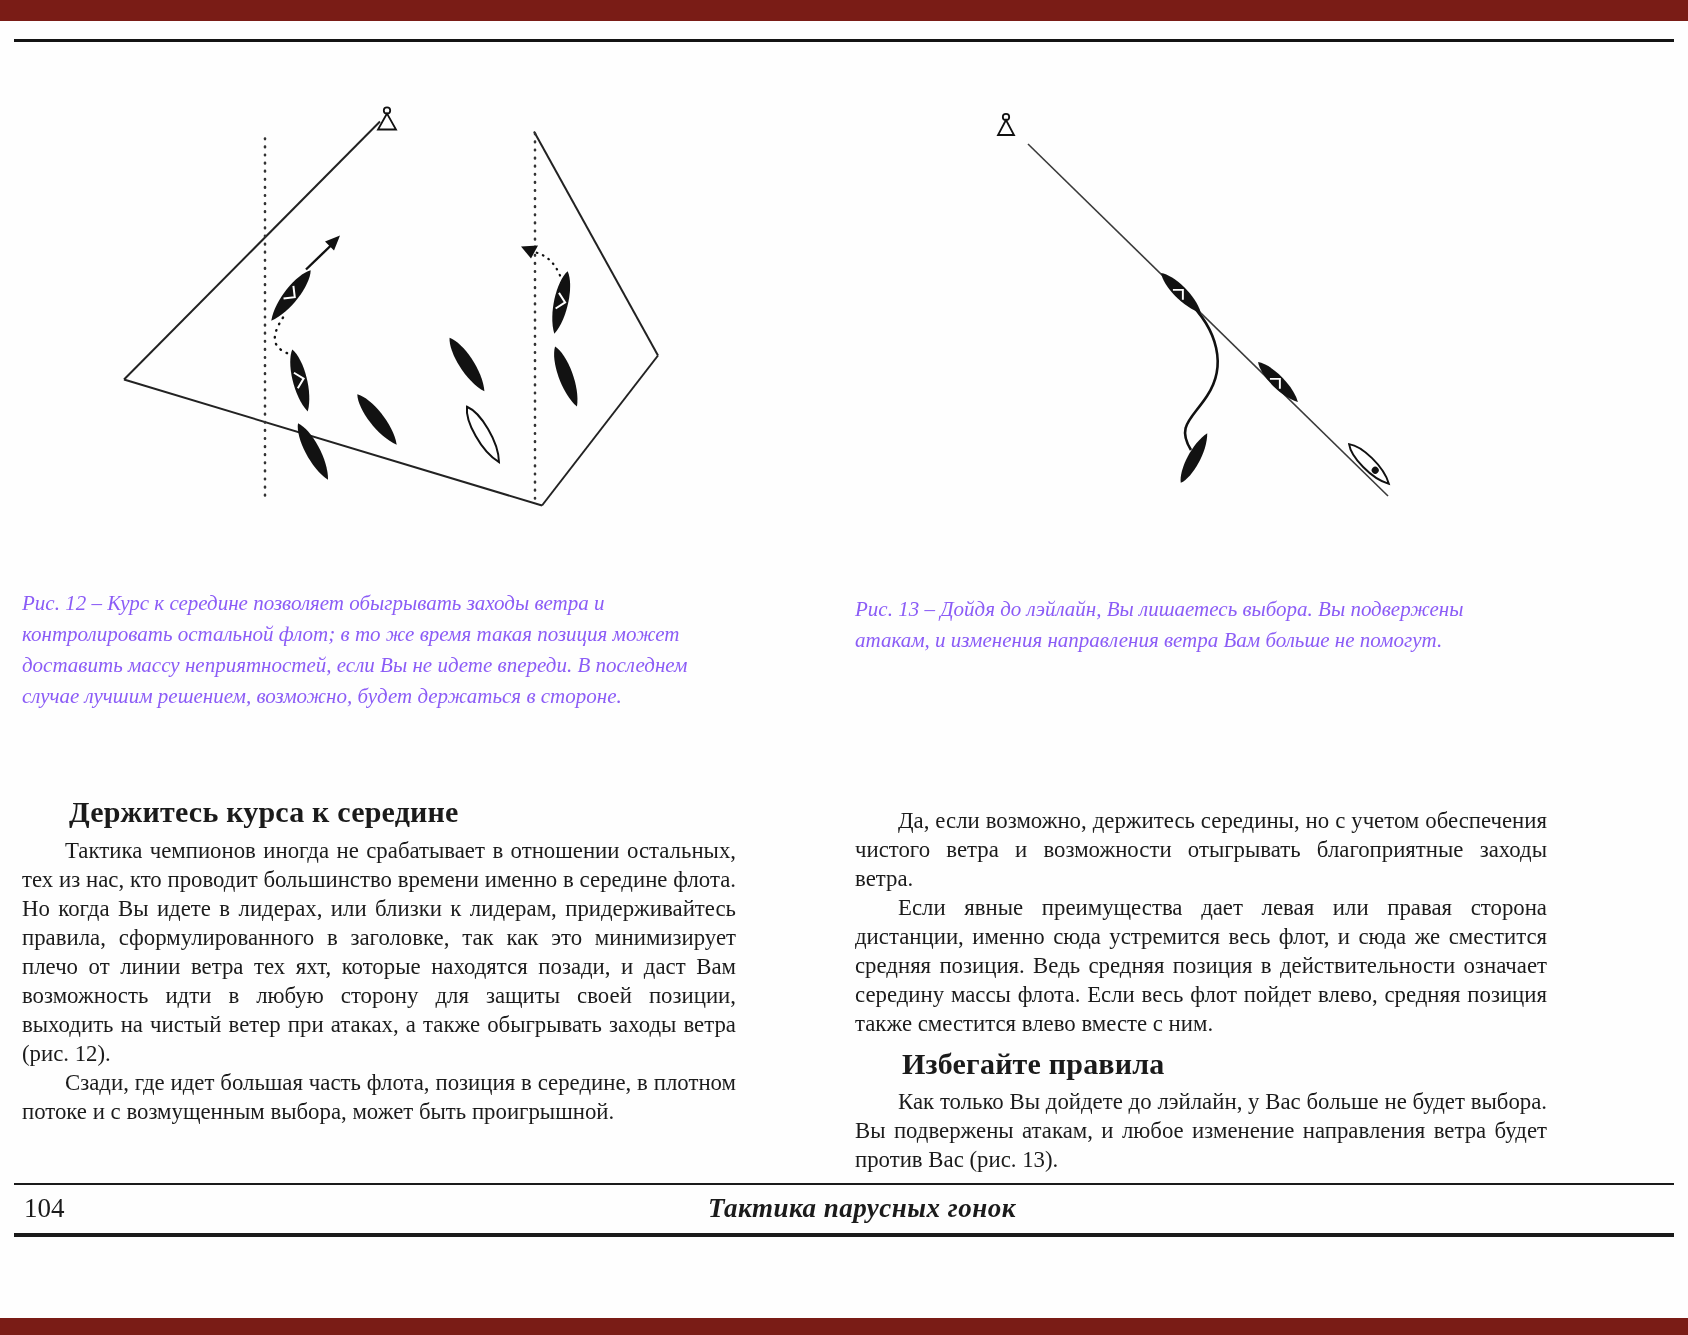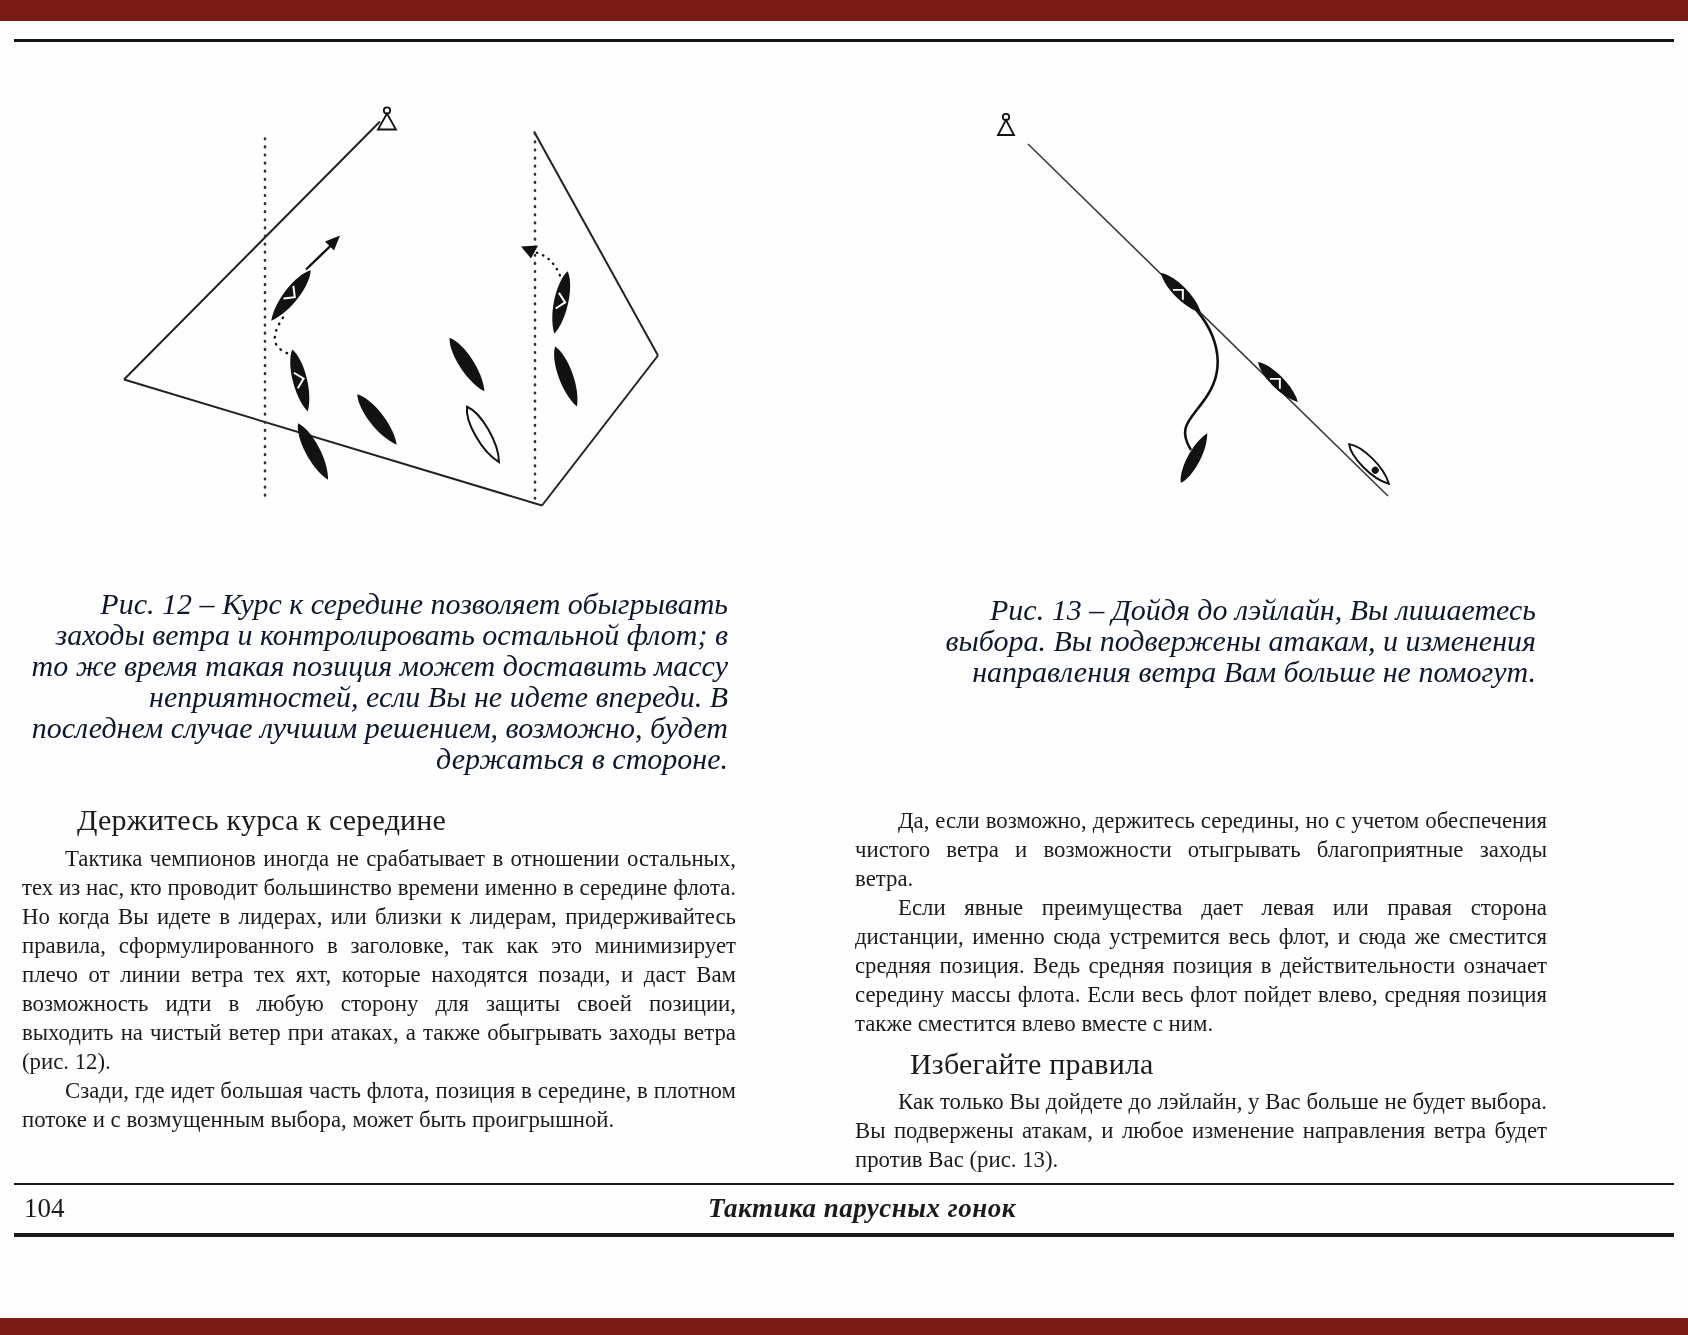--- a/index.html
+++ b/index.html
@@ -20,34 +20,33 @@
   
   .fig{position:absolute;}
   .fig12{left:70px;top:85px;width:615px;height:455px;}
   .fig13{left:940px;top:88px;width:570px;height:420px;}
   .fig svg{display:block;width:100%;height:100%;}
 
   
   .caption{
     position:absolute;
     font-style:italic;
-    font-size:30px;
+    font-size:21px;
     line-height:31px;
-    color:#0f172a;
-    text-align:right;
+    color:#8b5cf6;
   }
   .caption12{left:22px;top:588px;width:706px;}
-  .caption13{left:855px;top:594px;width:640px;margin-left:41px;}
+  .caption13{left:855px;top:594px;width:640px;}
 
   
   .col{position:absolute;font-size:22.8px;line-height:29px;text-align:justify;}
   .col p{margin:0;text-indent:43px;}
   .col h2{
-    font-size:30px;line-height:34px;margin:12px;padding-left:43px;
-    font-weight:normal;letter-spacing:.2px;
+    font-size:30px;line-height:34px;margin:4px;padding-left:43px;
+    font-weight:bold;letter-spacing:.2px;
   }
   .col-left{left:22px;top:791px;width:714px;}
   .col-left h2{margin-bottom:7px;}
   .col-right{left:855px;top:806px;width:692px;}
   .col-right h2{margin-top:9px;margin-bottom:6px;}
 
   
   .footrule-thin{position:absolute;top:1183px;left:14px;right:14px;height:2px;background:#1a1a1a;}
   .footer{position:absolute;top:1191px;left:0;width:100%;height:38px;font-size:27px;}
   .page-number{position:absolute;left:24px;top:2px;}

